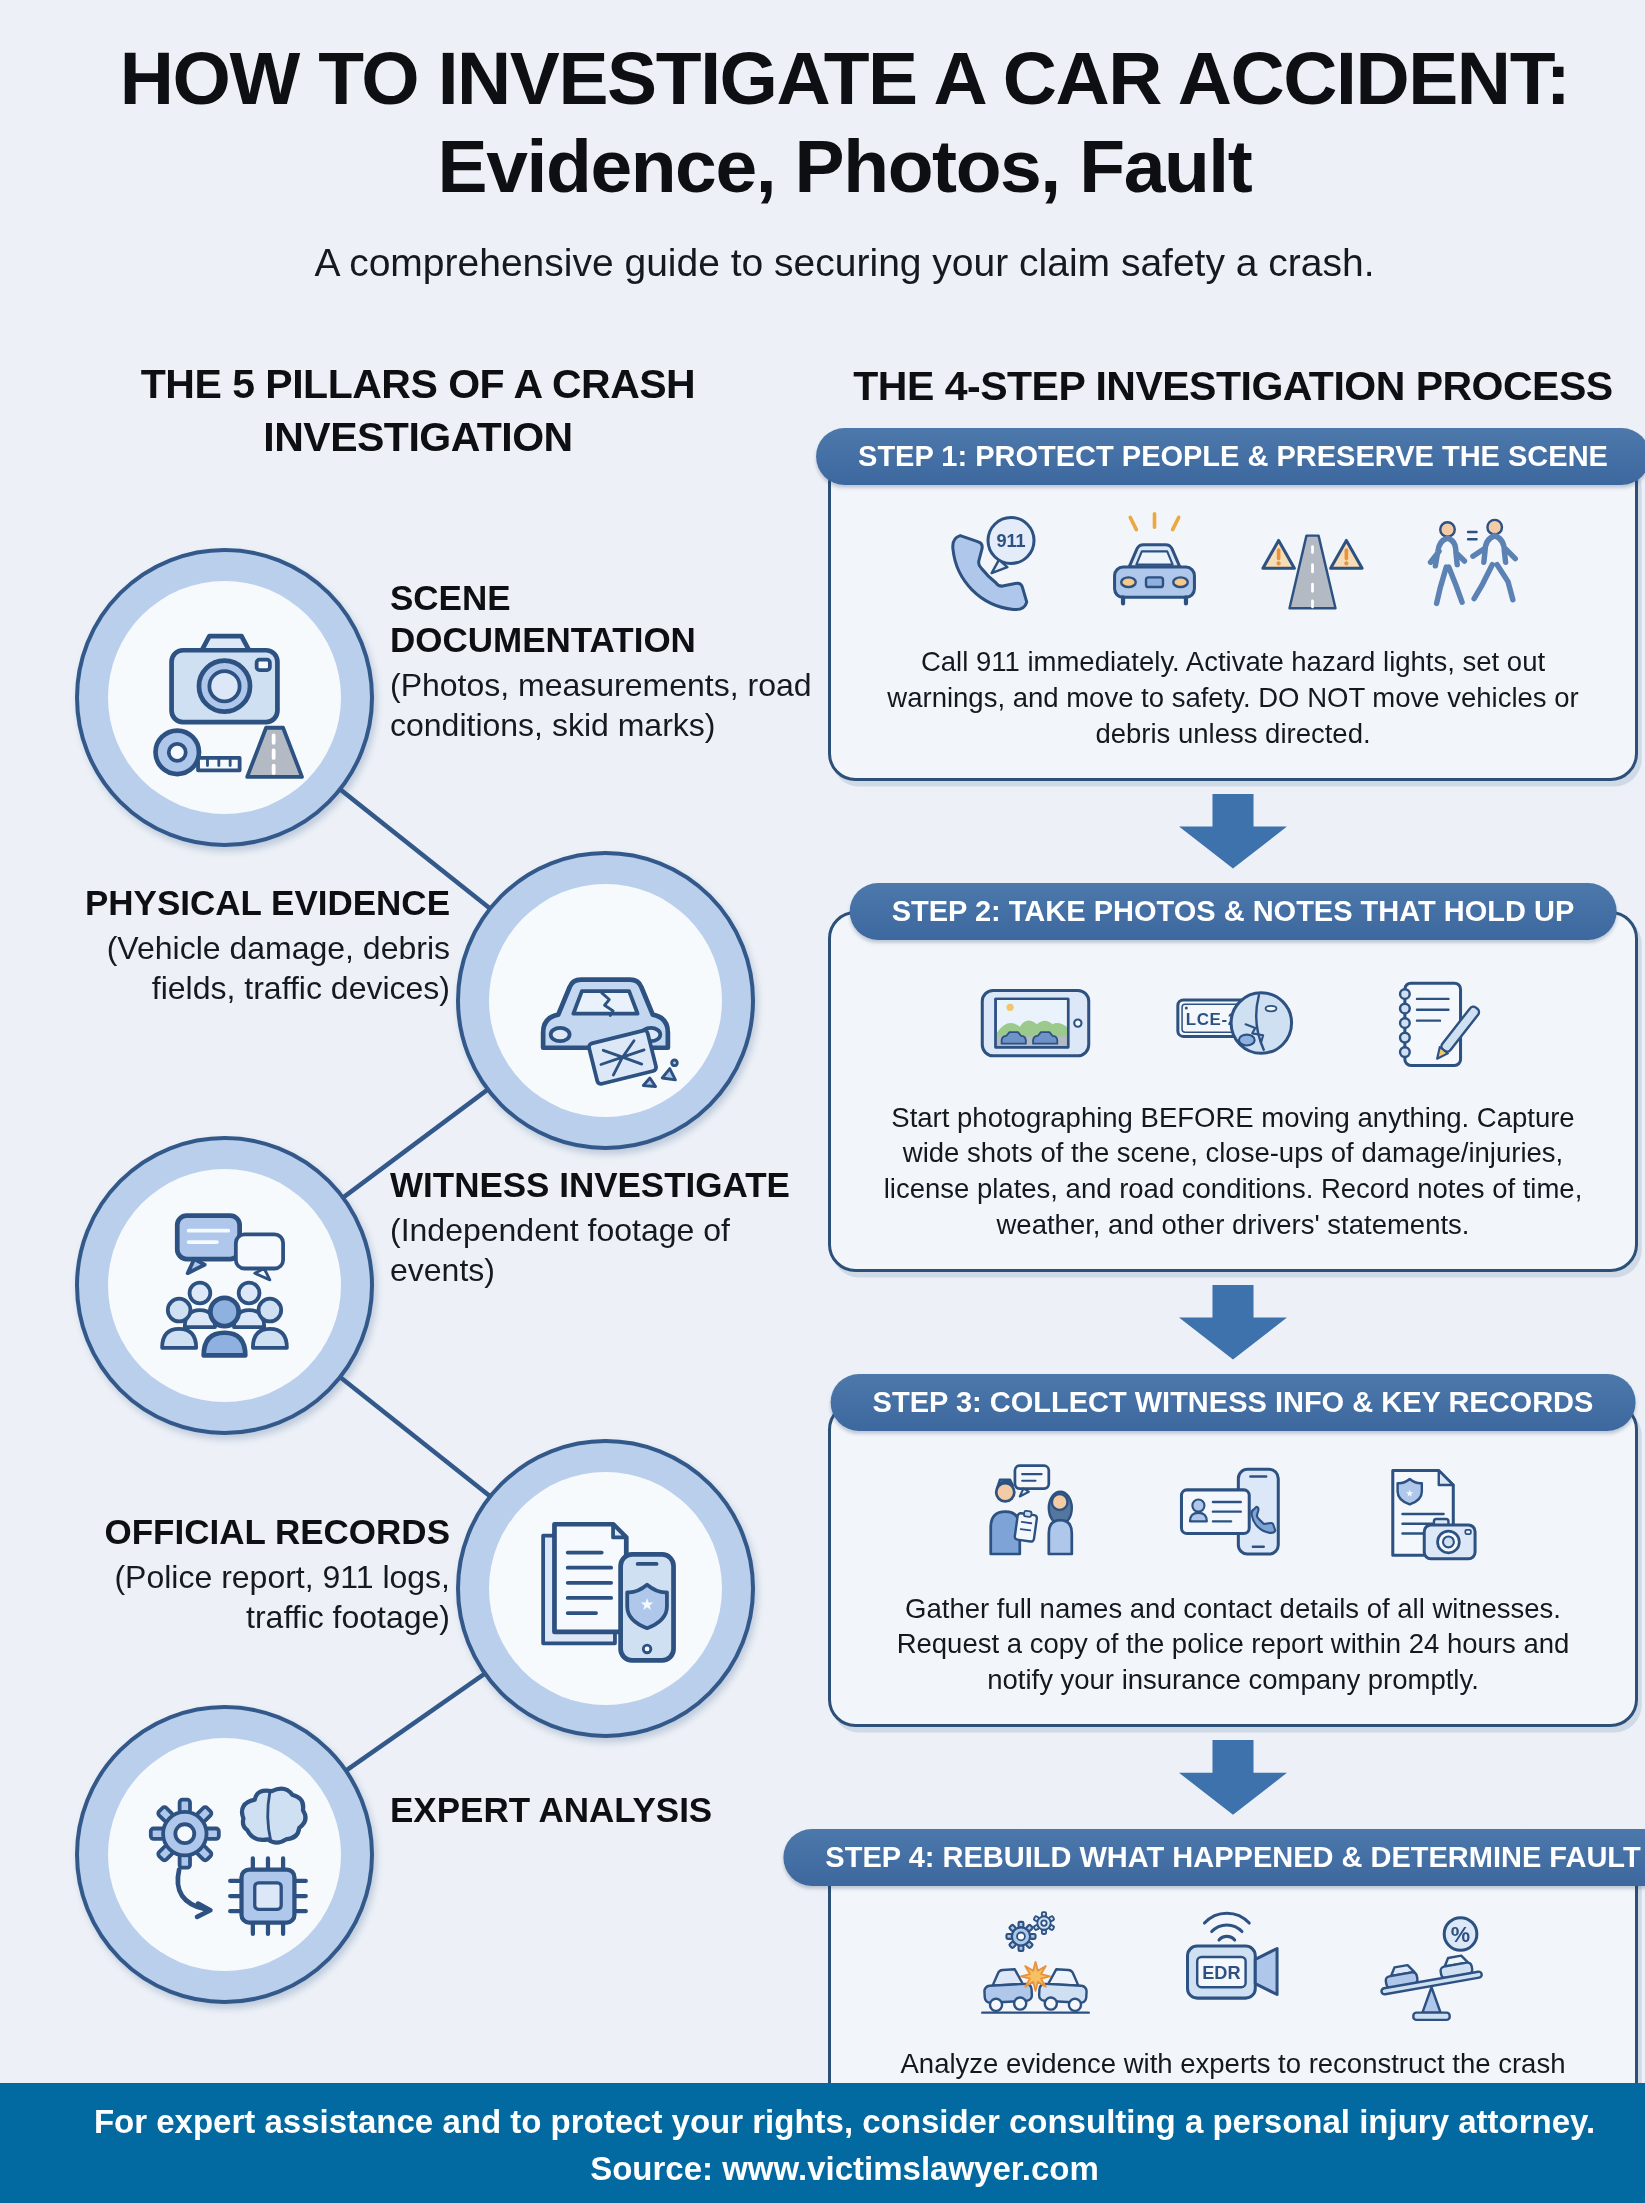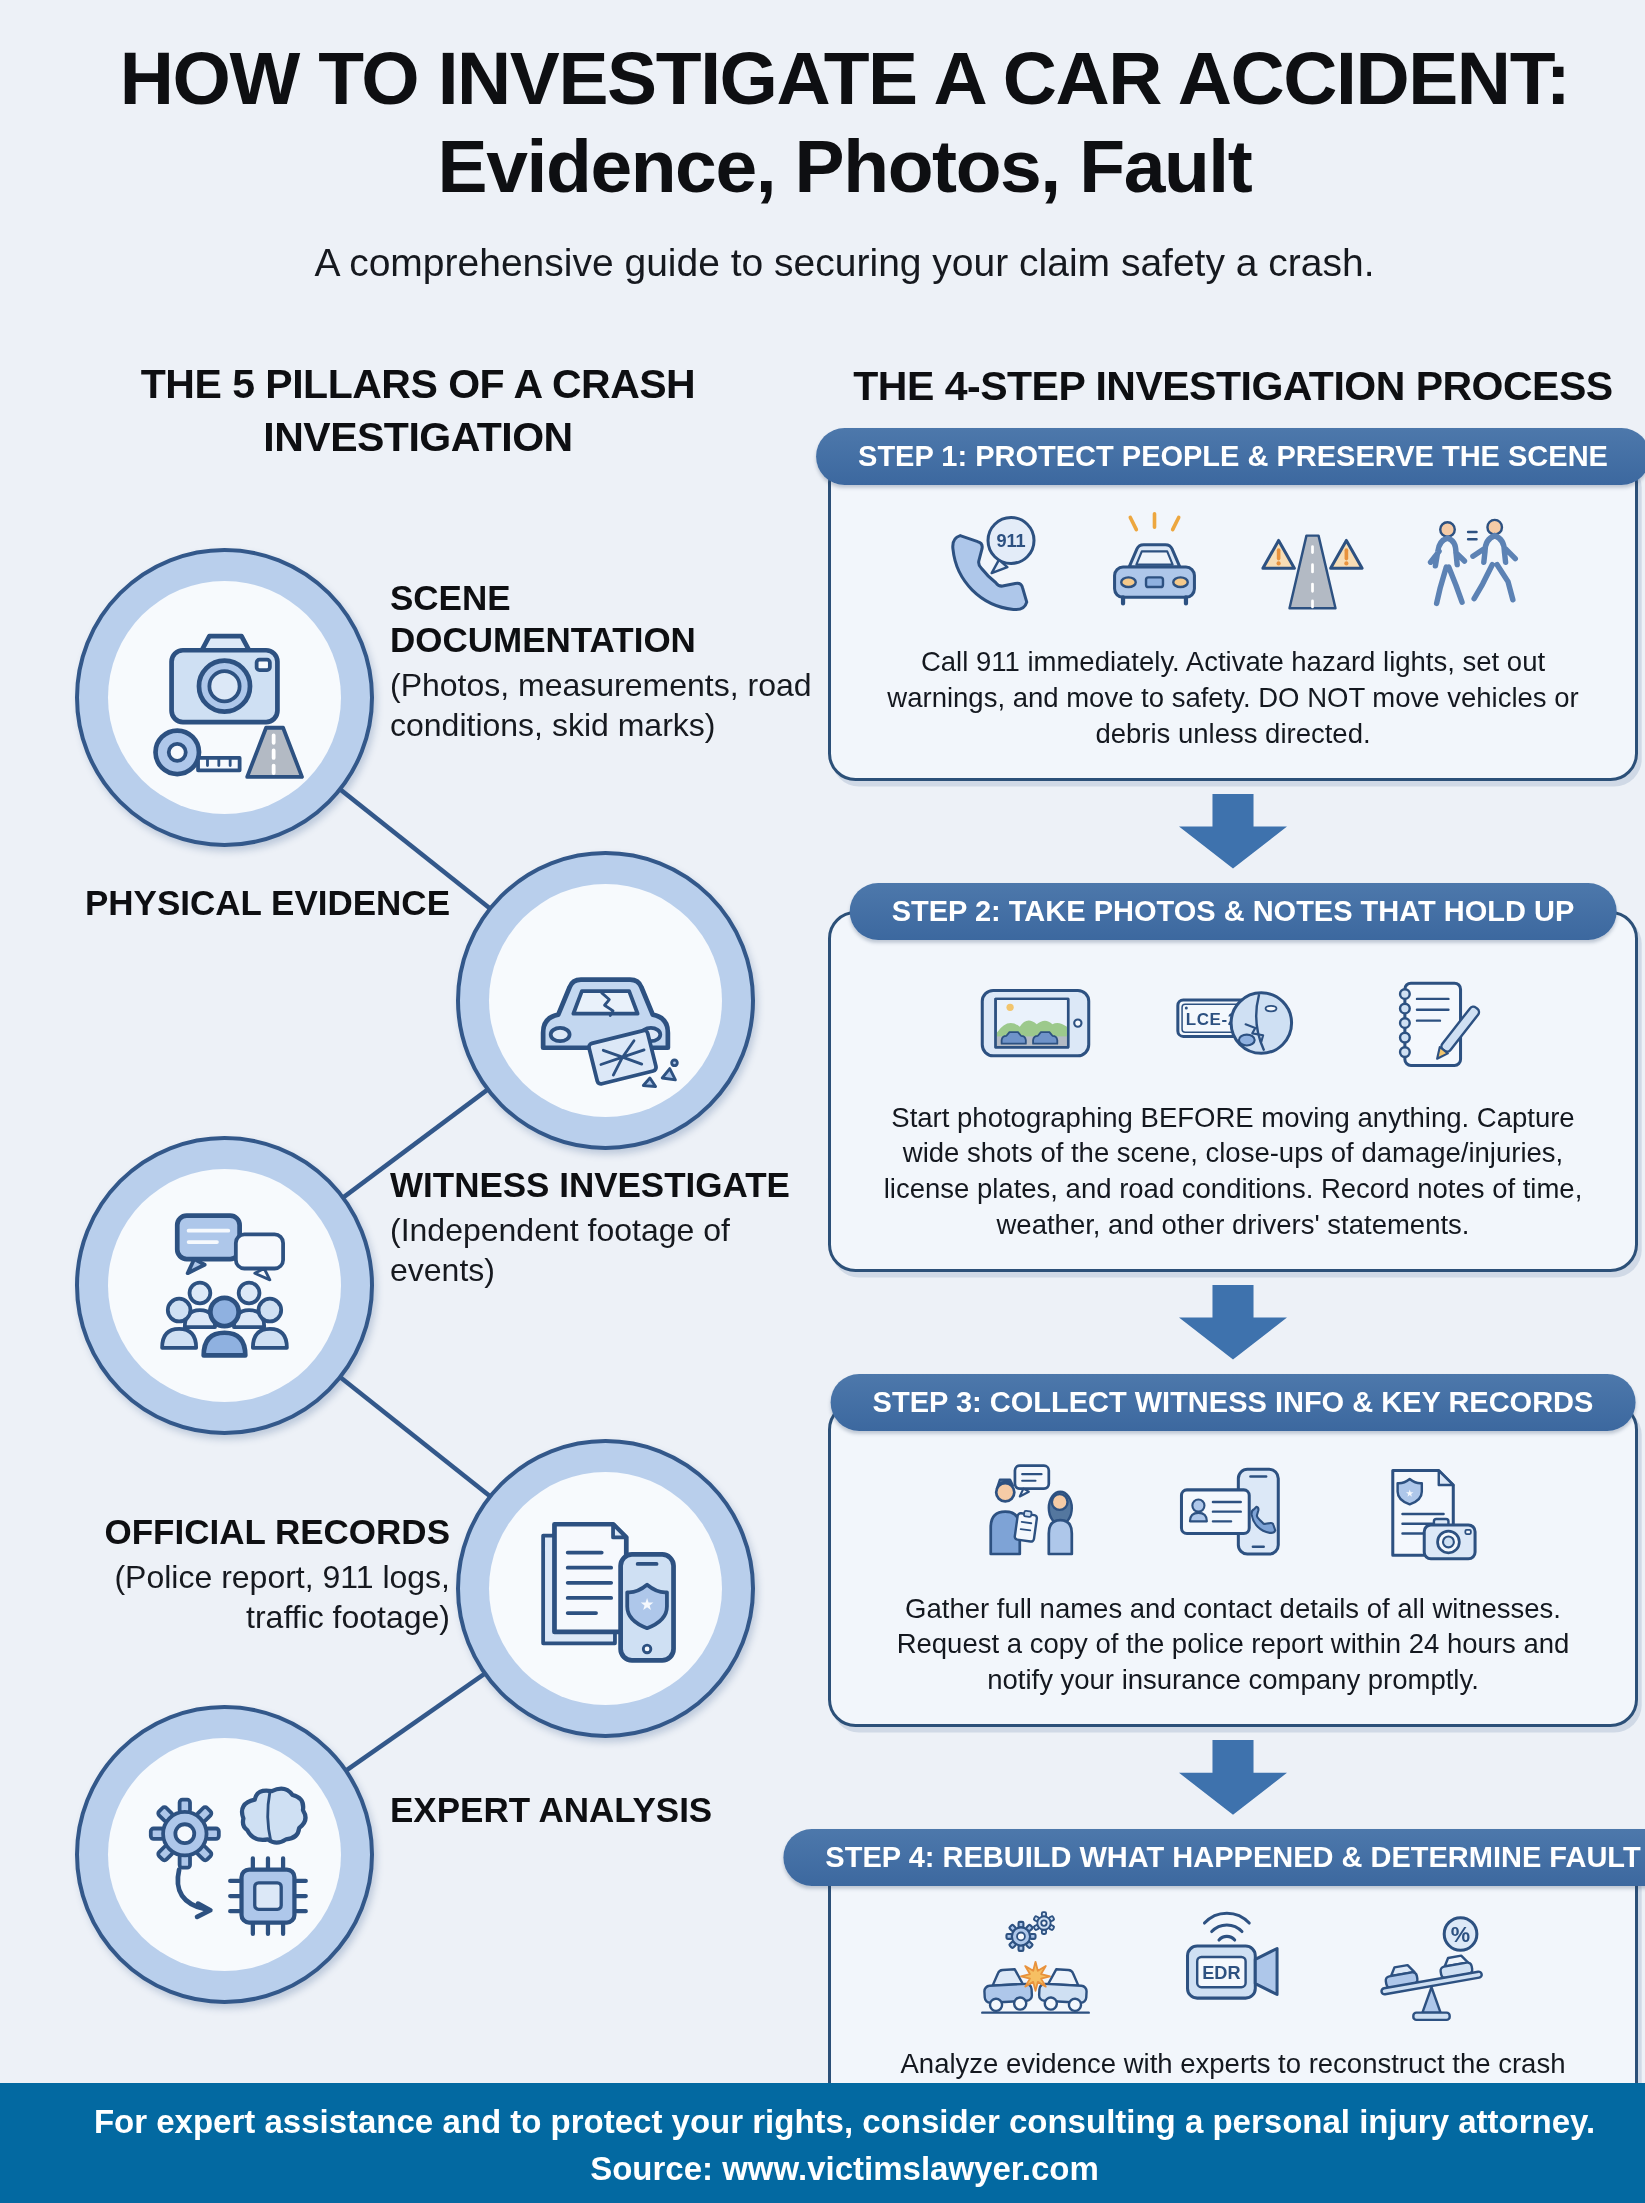--- a/index.html
+++ b/index.html
@@ -108,20 +108,21 @@
           </g>
           <path d="M160,182 l8,-10 6,12 z" fill="#aec7ea" stroke-width="3"></path>
           <path d="M140,190 l7,-8 6,9 z" fill="#aec7ea" stroke-width="3"></path>
           <circle cx="173" cy="166" r="3" fill="#aec7ea" stroke-width="3"></circle>
         </g>
       </svg>
     </div>
   </div>
   <div class="ptext ar" style="left:64px;top:882px;width:386px;">
     <div class="pt-title">PHYSICAL EVIDENCE</div>
+    <div class="pt-desc">(Vehicle damage, debris fields, traffic devices)</div>
   </div>
 
   <div class="pcircle" style="left:75px;top:1136px;z-index:1;">
     <div class="inner">
       <svg class="pic" viewBox="0 0 200 200">
         <g stroke="#2d5181" stroke-width="5" stroke-linejoin="round" stroke-linecap="round">
           <rect x="50" y="26" width="66" height="46" rx="10" fill="#aec7ea"></rect>
           <path d="M68,72 l-7,15 18,-9 z" fill="#aec7ea" stroke-width="4"></path>
           <path d="M62,42 h42 M62,54 h30" stroke="#f6f9fd" stroke-width="4"></path>
           <rect x="112" y="46" width="50" height="36" rx="9" fill="#f6f9fd" stroke-width="4"></rect>

